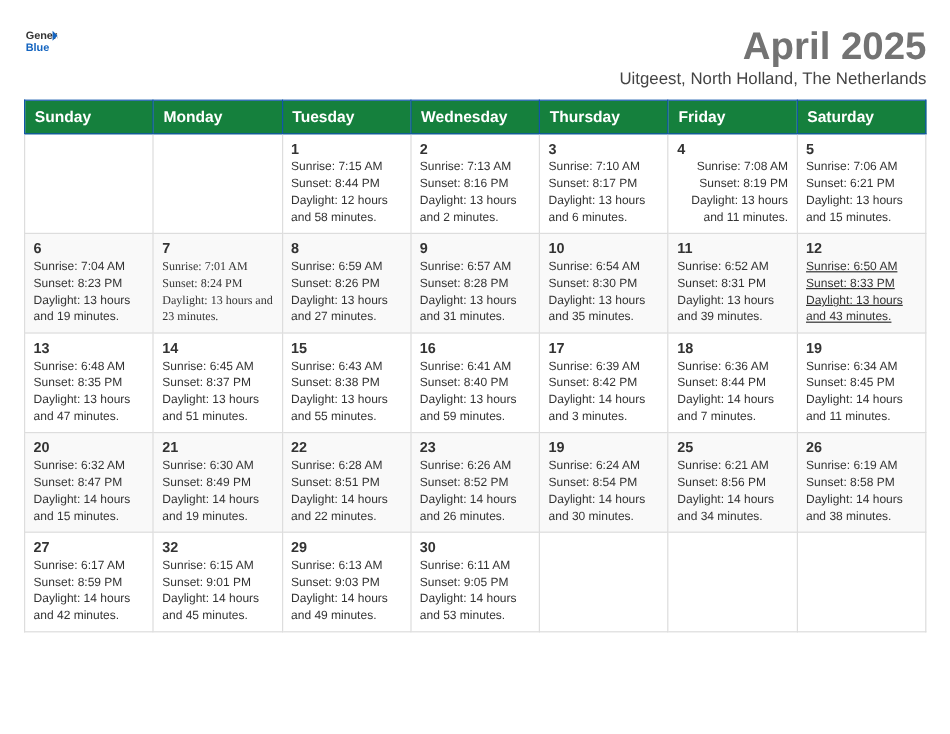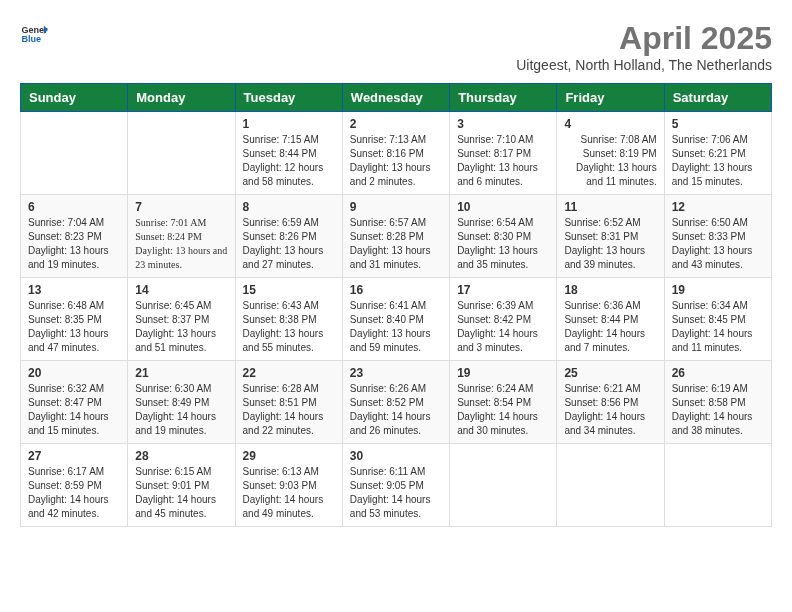--- a/index.html
+++ b/index.html
@@ -175,21 +175,21 @@
 Daylight: 13 hours and 35 minutes.</div>
         </td>
         <td>
           <span class="day-number">11</span>
           <div class="day-info" style="white-space: pre-line;">Sunrise: 6:52 AM
 Sunset: 8:31 PM
 Daylight: 13 hours and 39 minutes.</div>
         </td>
         <td>
           <span class="day-number">12</span>
-          <div class="day-info" style="white-space: pre-line;">Sunrise: 6:50 AM
+          <div class="day-info" style="white-space: pre-line; text-decoration: underline;">Sunrise: 6:50 AM
 Sunset: 8:33 PM
 Daylight: 13 hours and 43 minutes.</div>
         </td>
       </tr>
       <tr>
         <td>
           <span class="day-number">13</span>
           <div class="day-info" style="white-space: pre-line;">Sunrise: 6:48 AM
 Sunset: 8:35 PM
 Daylight: 13 hours and 47 minutes.</div>
@@ -276,21 +276,21 @@
         </td>
       </tr>
       <tr>
         <td>
           <span class="day-number">27</span>
           <div class="day-info" style="white-space: pre-line;">Sunrise: 6:17 AM
 Sunset: 8:59 PM
 Daylight: 14 hours and 42 minutes.</div>
         </td>
         <td>
-          <span class="day-number">28</span>
+          <span class="day-number">32</span>
           <div class="day-info" style="white-space: pre-line;">Sunrise: 6:15 AM
 Sunset: 9:01 PM
 Daylight: 14 hours and 45 minutes.</div>
         </td>
         <td>
           <span class="day-number">29</span>
           <div class="day-info" style="white-space: pre-line;">Sunrise: 6:13 AM
 Sunset: 9:03 PM
 Daylight: 14 hours and 49 minutes.</div>
         </td>

